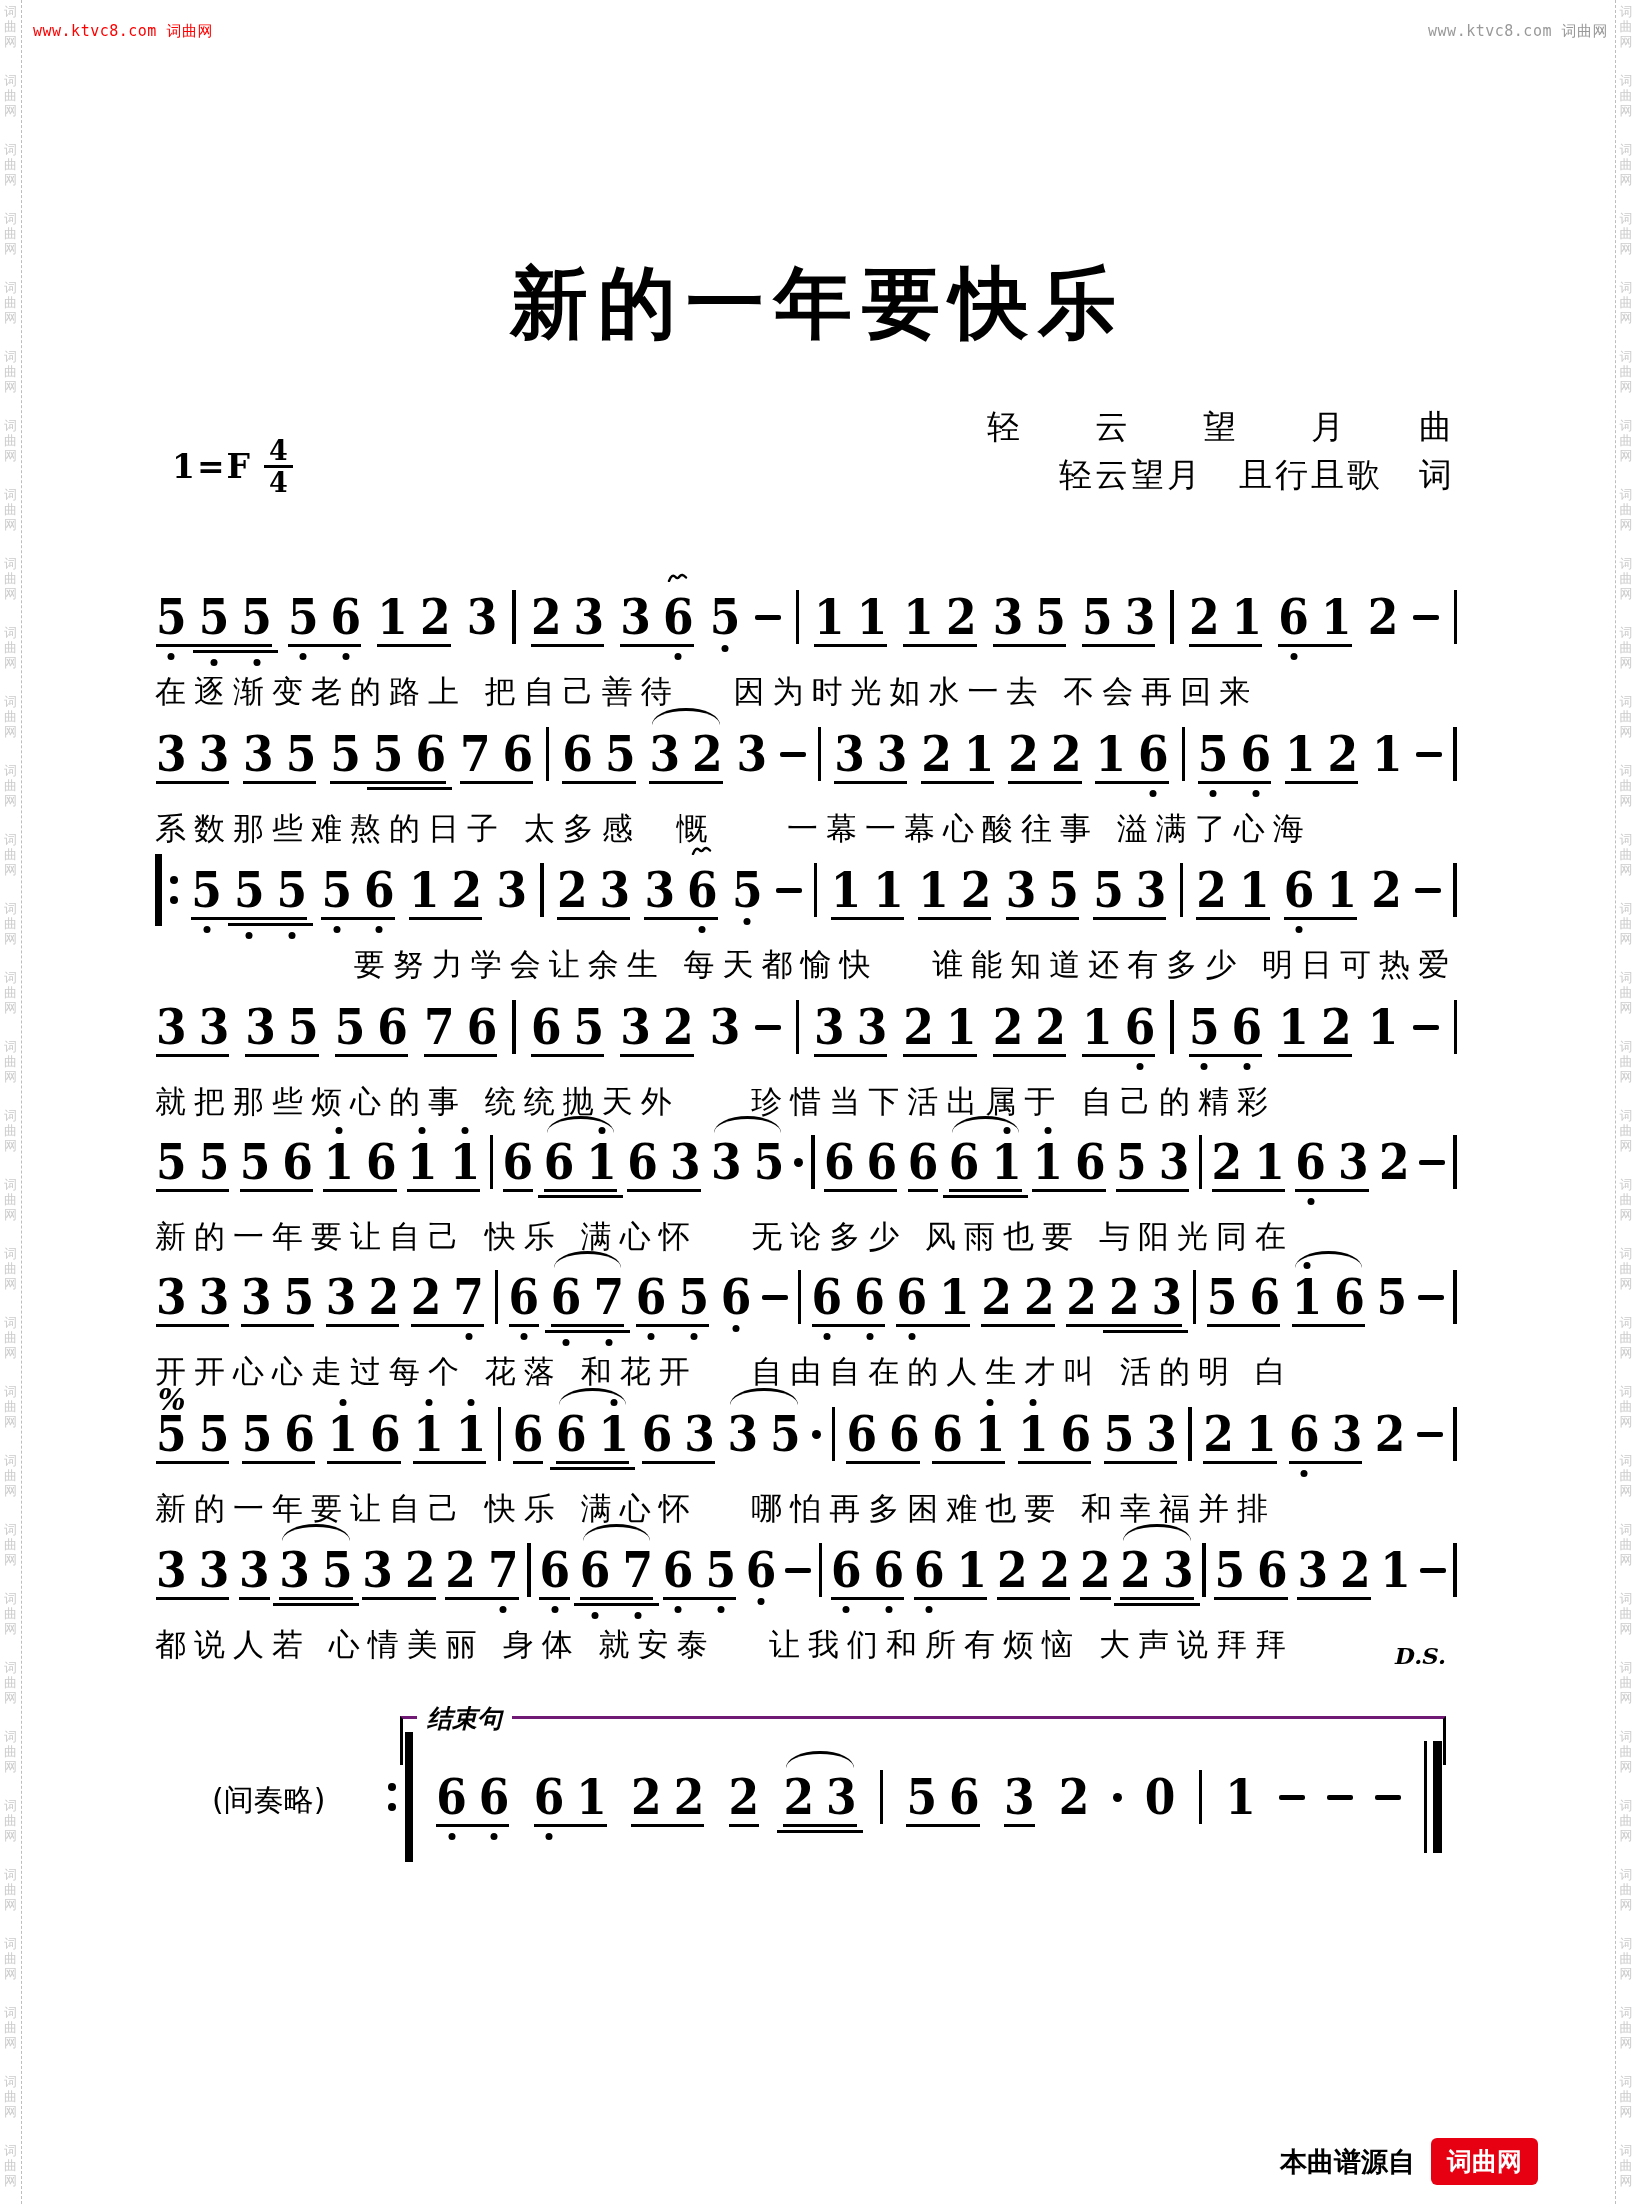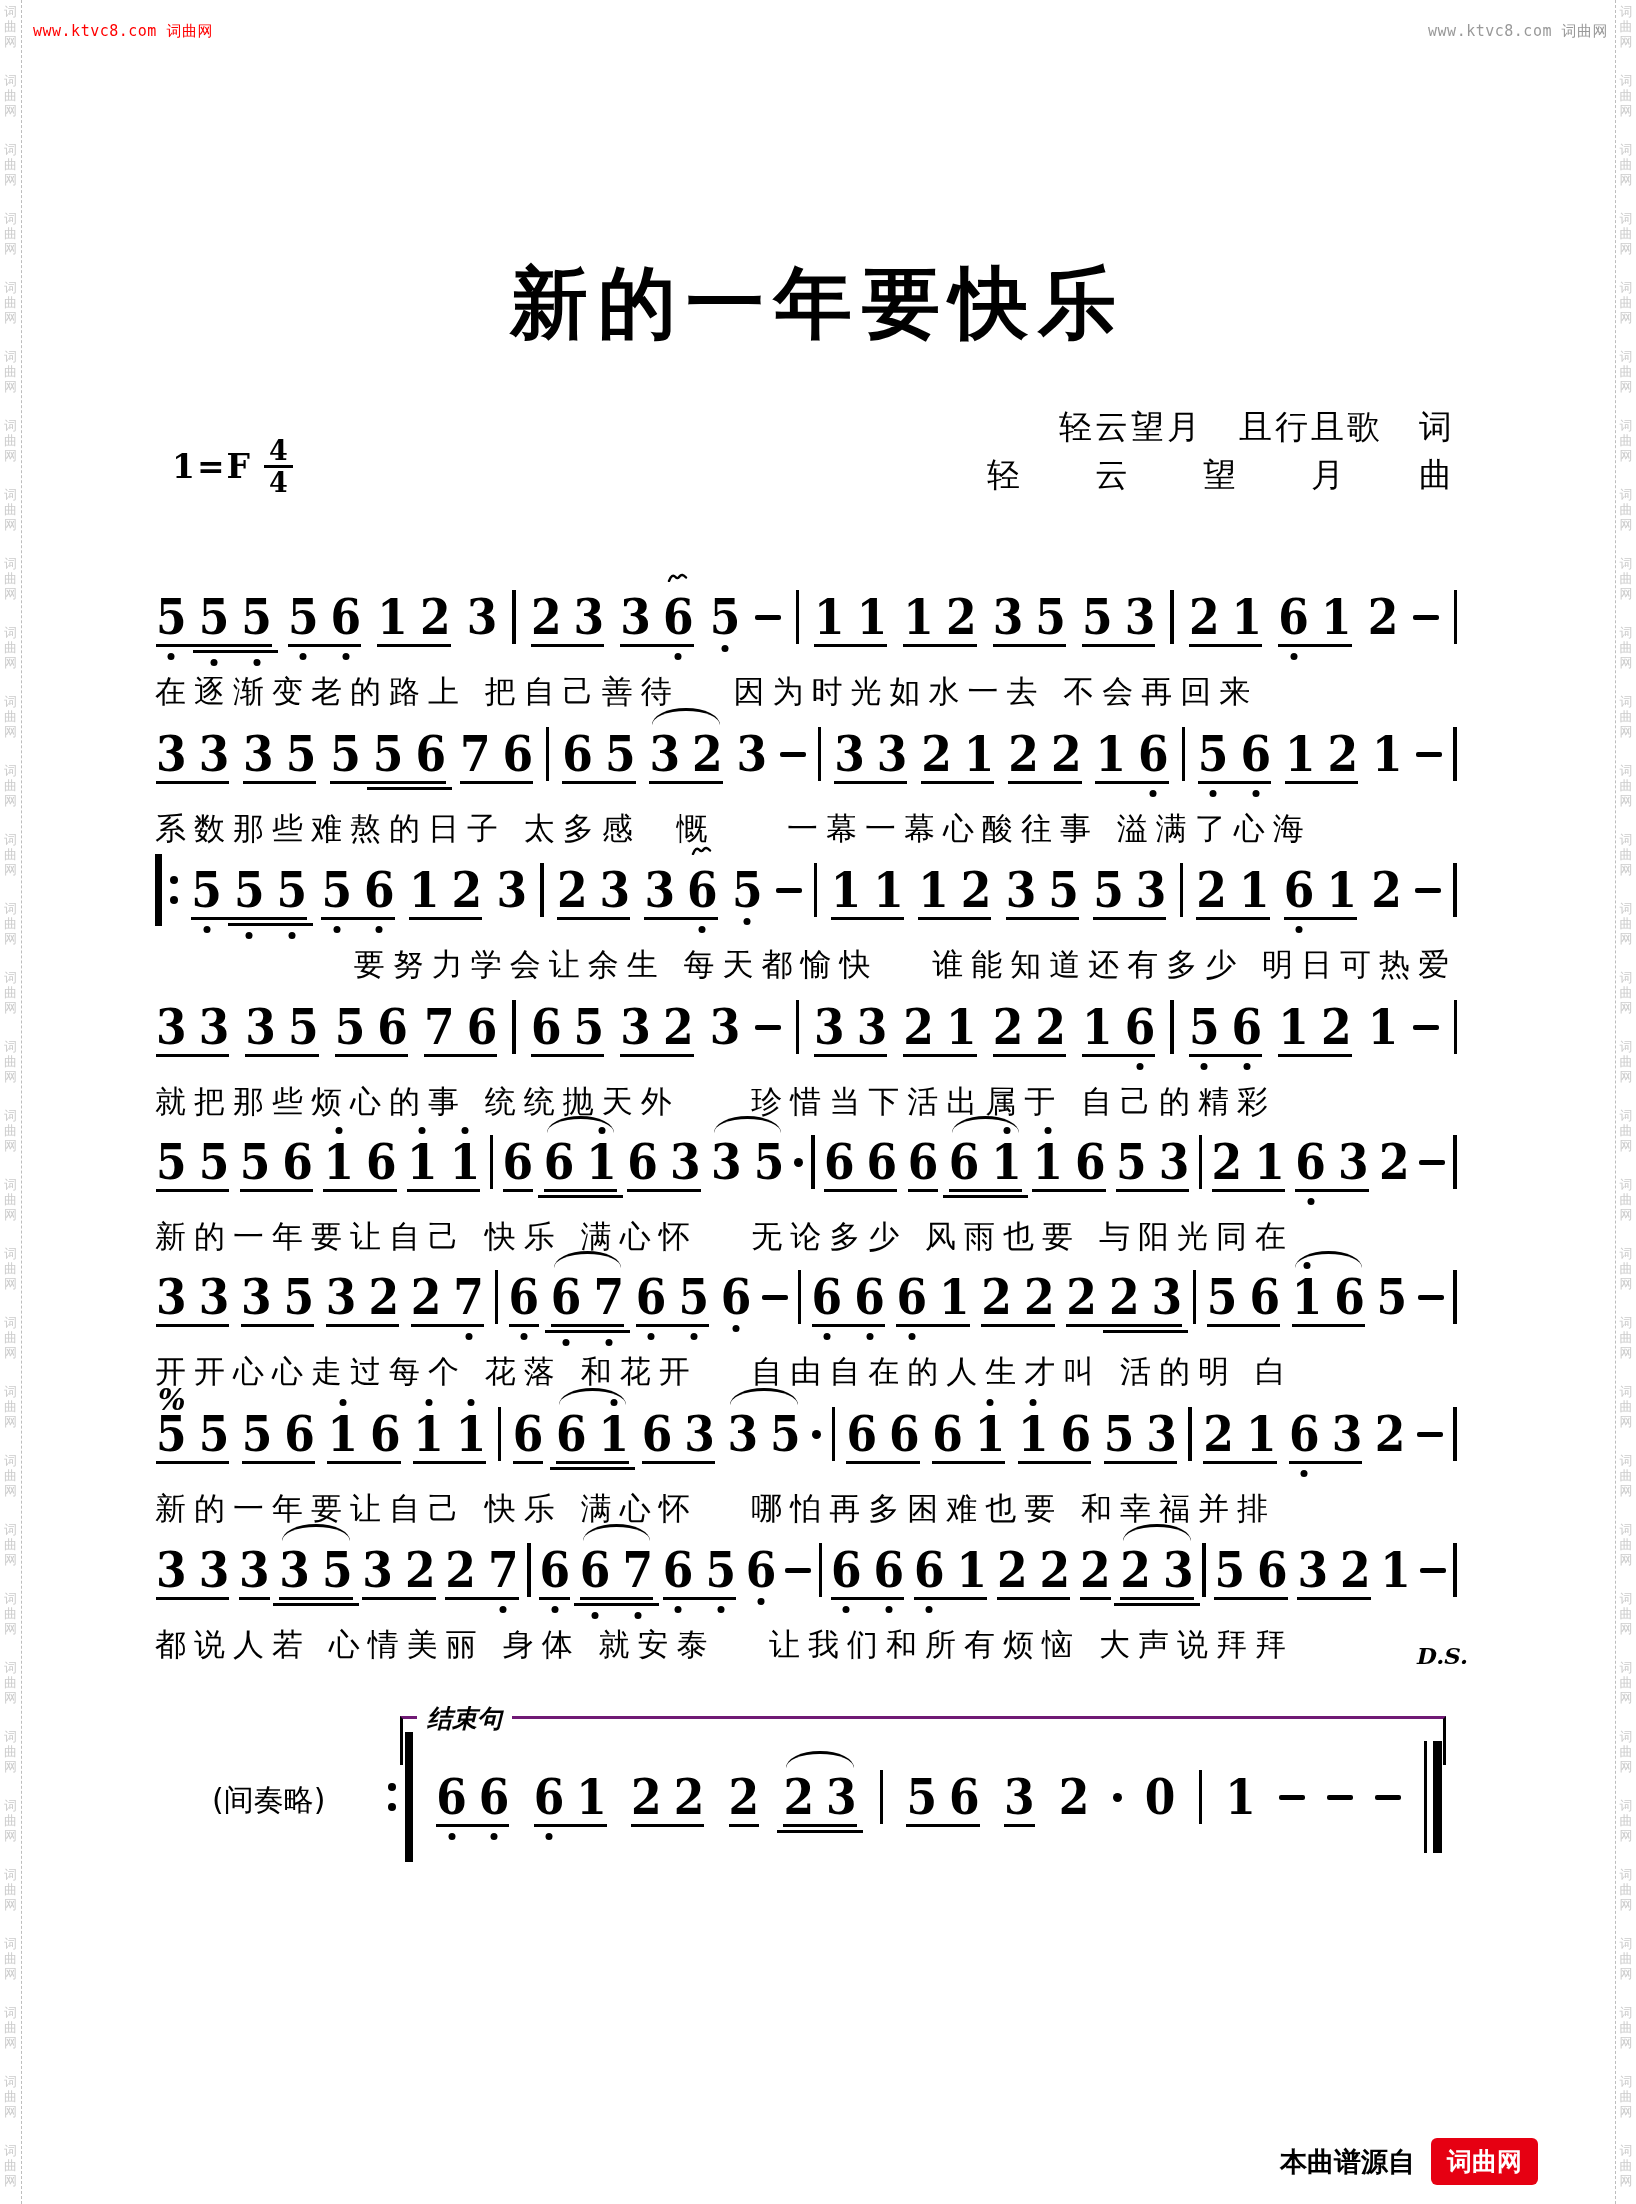--- a/index.html
+++ b/index.html
@@ -65,21 +65,21 @@
   .rdots b{width:8px;height:8px;background:#000;border-radius:50%;}
   .rs{height:72px;gap:8px;}  .rs .rb{width:7px;height:72px;background:#000;}
   .re{height:130px;gap:9px;} .re .rb{width:8px;height:130px;background:#000;}
   .rf{gap:6px;} .rf .thin{width:3.4px;height:112px;background:#000;}
   .rf .thick{width:9px;height:112px;background:#000;}
 
   
   .segno{position:absolute;left:158px;top:1383px;font-family:"DejaVu Serif",serif;
          font-weight:bold;font-style:italic;font-size:29px;}
   .ds{position:absolute;left:1395px;top:1642px;font-family:"DejaVu Serif",serif;
-      font-weight:bold;font-style:italic;font-size:23px;margin-left:22px;}
+      font-weight:bold;font-style:italic;font-size:23px;}
   .interlude{position:absolute;left:212px;top:1780px;font-family:"DejaVu Sans",sans-serif;font-size:30px;}
   .endbracket{position:absolute;left:400px;top:1716px;width:1040px;height:46px;
       border-top:3px solid #701a75;border-left:3px solid #000;border-right:3px solid #000;}
   .endlabel{position:absolute;left:14px;top:-17px;background:#fff;padding:0 10px;
       font-family:"DejaVu Sans",sans-serif;font-style:italic;font-weight:bold;font-size:25px;}
 
   
   .footer{position:absolute;left:1280px;top:2138px;display:flex;align-items:center;gap:16px;}
   .footer .src{font-family:"DejaVu Sans",sans-serif;font-weight:bold;font-size:27px;}
   .footer .badge{background:#e60012;color:#ffffff;font-family:"DejaVu Sans",sans-serif;
@@ -348,22 +348,22 @@
     <span>网</span>
     <i></i>
   </div>
 
 <a class="toplink tl" href="#">www.ktvc8.com 词曲网</a>
 <a class="toplink tr" href="#">www.ktvc8.com 词曲网</a>
 
 <h1 class="title">新的一年要快乐</h1>
 
 <div class="credits">
+  <div>轻　　云　　望　　月　　曲</div>
   <div>轻云望月　且行且歌　词</div>
-  <div>轻　　云　　望　　月　　曲</div>
 </div>
 
 <div class="keysig">
   <span class="key">1=F</span>
   <span class="frac">
     <span class="tnum">4</span>
     <span class="tnum den">4</span>
   </span>
 </div>
 

